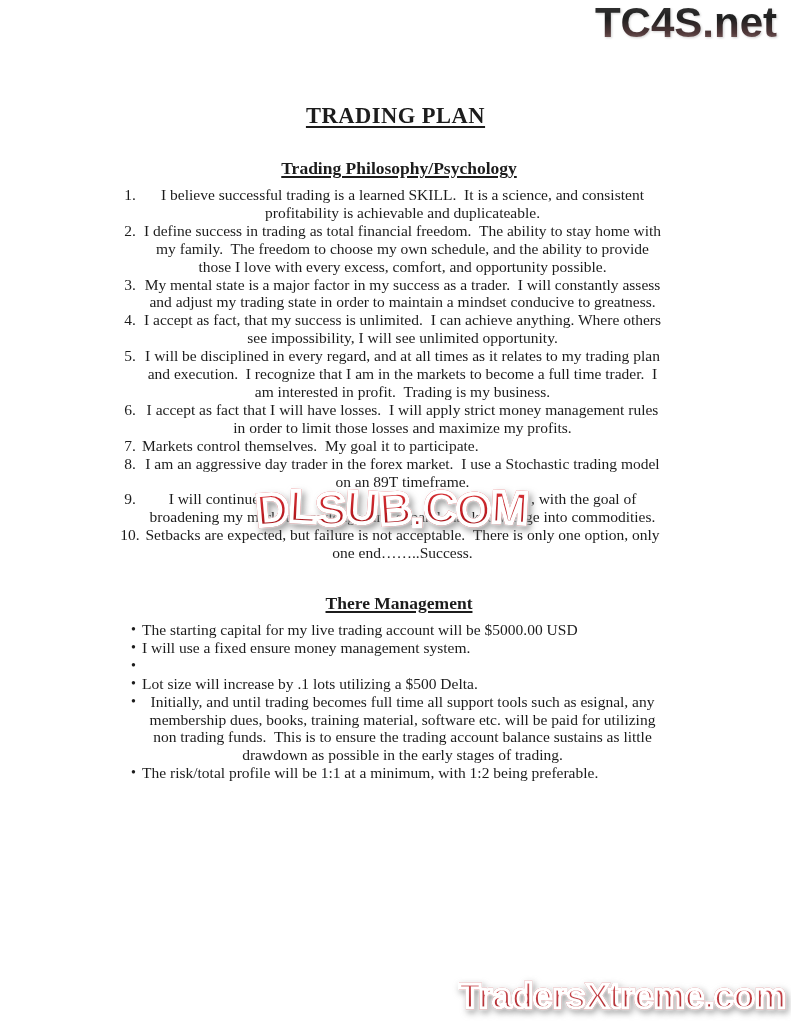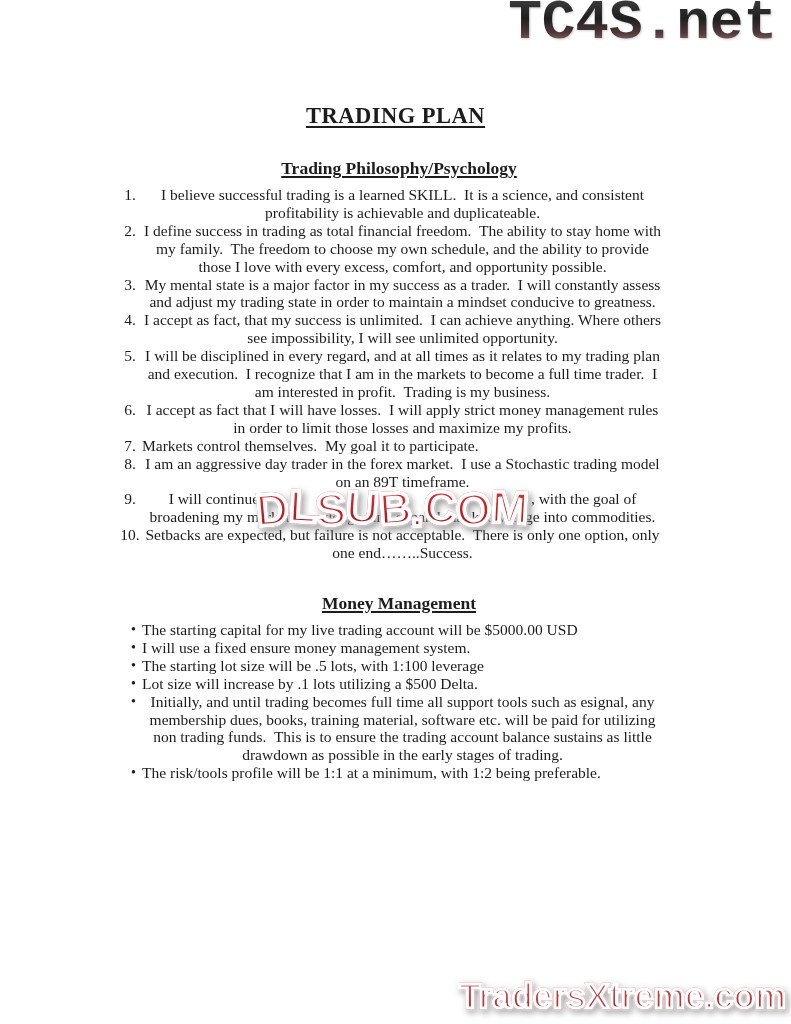--- a/index.html
+++ b/index.html
@@ -5,22 +5,22 @@
   html,body{margin:0;padding:0;}
   body{
     width:791px;height:1024px;position:relative;overflow:hidden;
     background:#ffffff;color:#1c1c1c;
     font-family:"Liberation Serif", serif;
   }
 
   
   .top-logo{
     position:absolute;top:0px;right:14px;
-    font-family:Liberation Mono, monospace;
-    font-weight:bold;font-size:56px;line-height:46px;letter-spacing:0px;
+    font-family:Liberation Sans, sans-serif;
+    font-weight:bold;font-size:42px;line-height:46px;letter-spacing:0px;
     background:linear-gradient(180deg,#3c3c3c 0%,#1f1f1f 40%,#51393a 72%,#a28182 100%);
     -webkit-background-clip:text;background-clip:text;color:transparent;
     filter:drop-shadow(1px 1px 1px rgba(150,150,150,.45));
   }
 
   
   .doc-title{
     position:absolute;top:103px;left:0;width:100%;text-align:center;
     font-size:22.5px;font-weight:bold;margin:0;
   }
@@ -126,45 +126,44 @@
           <span class="li-marker">9.</span>
           <span class="li-text">I will continue <span class="obscured-gap"></span>, with the goal of broadening my market knowledge, and expand that knowledge into commodities.</span>
         </div>
         <div class="li-row">
           <span class="li-marker">10.</span>
           <span class="li-text">Setbacks are expected, but failure is not acceptable.  There is only one option, only one end……..Success.</span>
         </div>
       </div>
     </section>
     <section class="doc-section">
-      <h2 class="sec-heading">Money Management</h2>
+      <h2 class="sec-heading">There Management</h2>
       <div class="list">
         <div class="li-row">
           <span class="li-marker bullet">•</span>
           <span class="li-text">The starting capital for my live trading account will be $5000.00 USD</span>
         </div>
         <div class="li-row">
           <span class="li-marker bullet">•</span>
           <span class="li-text">I will use a fixed ensure money management system.</span>
         </div>
         <div class="li-row">
           <span class="li-marker bullet">•</span>
-          <span class="li-text">The starting lot size will be .5 lots, with 1:100 leverage</span>
         </div>
         <div class="li-row">
           <span class="li-marker bullet">•</span>
           <span class="li-text">Lot size will increase by .1 lots utilizing a $500 Delta.</span>
         </div>
         <div class="li-row">
           <span class="li-marker bullet">•</span>
           <span class="li-text">Initially, and until trading becomes full time all support tools such as esignal, any membership dues, books, training material, software etc. will be paid for utilizing non trading funds.  This is to ensure the trading account balance sustains as little drawdown as possible in the early stages of trading.</span>
         </div>
         <div class="li-row">
           <span class="li-marker bullet">•</span>
-          <span class="li-text">The risk/tools profile will be 1:1 at a minimum, with 1:2 being preferable.</span>
+          <span class="li-text">The risk/total profile will be 1:1 at a minimum, with 1:2 being preferable.</span>
         </div>
       </div>
     </section>
   </div>
 
 <div class="center-watermark">
     <span class="wm-c">D</span>
     <span class="wm-c">L</span>
     <span class="wm-c">S</span>
     <span class="wm-c">U</span>

